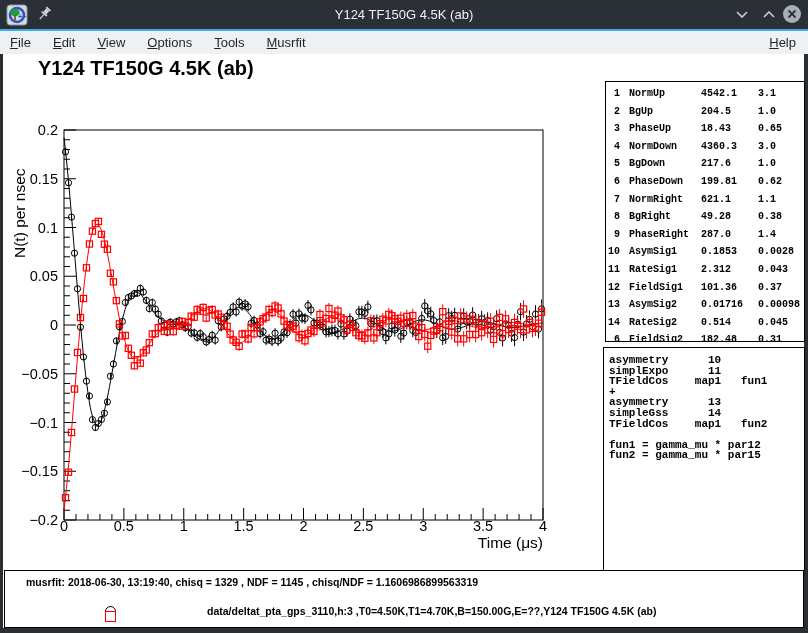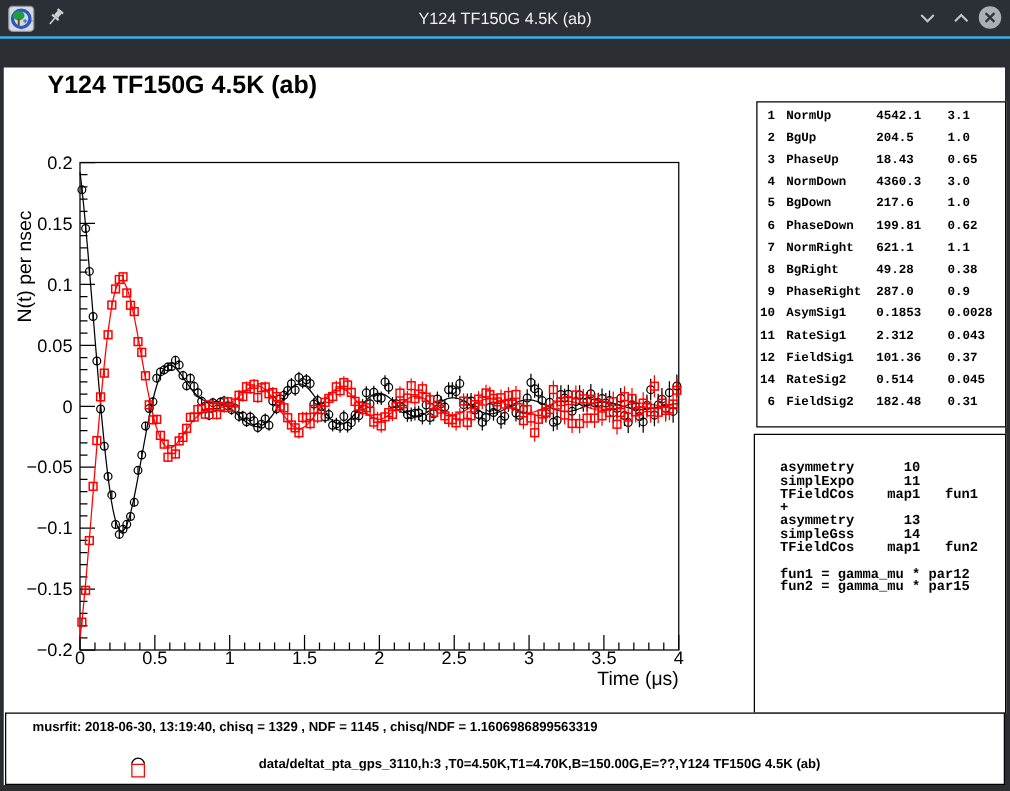--- a/index.html
+++ b/index.html
@@ -34,21 +34,21 @@
              border:1px solid #000;font-family:"Liberation Mono",monospace;font-weight:bold;
              font-size:10px;color:#000;overflow:hidden;}
   .prow{display:flex;height:17.6px;line-height:17.6px;}
   .prow:first-child{margin-top:3px;}
   .pi{width:14px;text-align:right;}
   .pn{margin-left:9px;width:72px;}
   .pv{width:57px;}
   .pe{flex:1;}
   .theory-box{position:absolute;left:603px;top:293px;width:200px;height:222px;background:#fff;
               border:1px solid #000;overflow:hidden;}
-  .theory-box pre{margin:15px;padding:7px 0 0 5px;font-family:"Liberation Mono",monospace;
+  .theory-box pre{margin:0;padding:7px 0 0 5px;font-family:"Liberation Mono",monospace;
                   font-weight:bold;font-size:11px;line-height:10.6px;color:#000;}
   
   .info-box{position:absolute;left:4px;top:516px;width:798px;height:56px;background:#fff;
             border:1px solid #000;font-weight:bold;color:#000;}
   .fitinfo{position:absolute;left:21px;top:5px;font-size:10.5px;}
   .lrow{position:absolute;left:0;width:100%;height:14px;}
   .lrow .lmark{position:absolute;left:100px;top:1px;display:inline-block;background:#fff;}
   .lmark.circle{width:9px;height:9px;border:1px solid #000;border-radius:50%;}
   .lmark.square{width:9px;height:9px;border:1.5px solid #f00;border-radius:0;}
   .lrow .ltext{position:absolute;left:202px;top:0;font-size:10.5px;white-space:nowrap;}
@@ -91,20 +91,24 @@
     </span>
     <span class="winbtn close-b">
       <svg width="22" height="22" viewBox="0 0 22 22">
         <circle cx="11" cy="11" r="9" fill="#a9afb4"></circle>
         <path d="M7.5 7.5 L14.5 14.5 M14.5 7.5 L7.5 14.5" stroke="#2e3338" stroke-width="1.8"></path>
       </svg>
     </span>
   </div>
   <div class="blueline"></div>
 
+  <div class="menubar">
+    <div id="menu-items"><div class="menu-item">File</div><div class="menu-item">Edit</div><div class="menu-item">View</div><div class="menu-item">Options</div><div class="menu-item">Tools</div><div class="menu-item">Musrfit</div></div>
+    <div class="menu-item help-item">Help</div>
+  </div>
 
   <div class="canvas">
     <div class="canvas-white"></div>
 
     <div class="plot-title">Y124 TF150G 4.5K (ab)</div>
 
     <svg id="plot-svg" width="600" height="516" viewBox="0 0 600 516">
       <defs>
         <clipPath id="fclip">
             <rect x="57" y="75" width="487" height="396"></rect>
@@ -914,39 +918,45 @@
           <div class="prow">
             <span class="pi">8</span>
             <span class="pn">BgRight</span>
             <span class="pv">49.28</span>
             <span class="pe">0.38</span>
           </div>
           <div class="prow">
             <span class="pi">9</span>
             <span class="pn">PhaseRight</span>
             <span class="pv">287.0</span>
-            <span class="pe">0.9</span>
+            <span class="pe">1.4</span>
           </div>
           <div class="prow">
             <span class="pi">10</span>
             <span class="pn">AsymSig1</span>
             <span class="pv">0.1853</span>
             <span class="pe">0.0028</span>
           </div>
           <div class="prow">
             <span class="pi">11</span>
             <span class="pn">RateSig1</span>
             <span class="pv">2.312</span>
             <span class="pe">0.043</span>
           </div>
           <div class="prow">
             <span class="pi">12</span>
             <span class="pn">FieldSig1</span>
             <span class="pv">101.36</span>
             <span class="pe">0.37</span>
+          </div>
+          <div class="prow">
+            <span class="pi">13</span>
+            <span class="pn">AsymSig2</span>
+            <span class="pv">0.01716</span>
+            <span class="pe">0.00098</span>
           </div>
           <div class="prow">
             <span class="pi">14</span>
             <span class="pn">RateSig2</span>
             <span class="pv">0.514</span>
             <span class="pe">0.045</span>
           </div>
           <div class="prow">
             <span class="pi">6</span>
             <span class="pn">FieldSig2</span>

